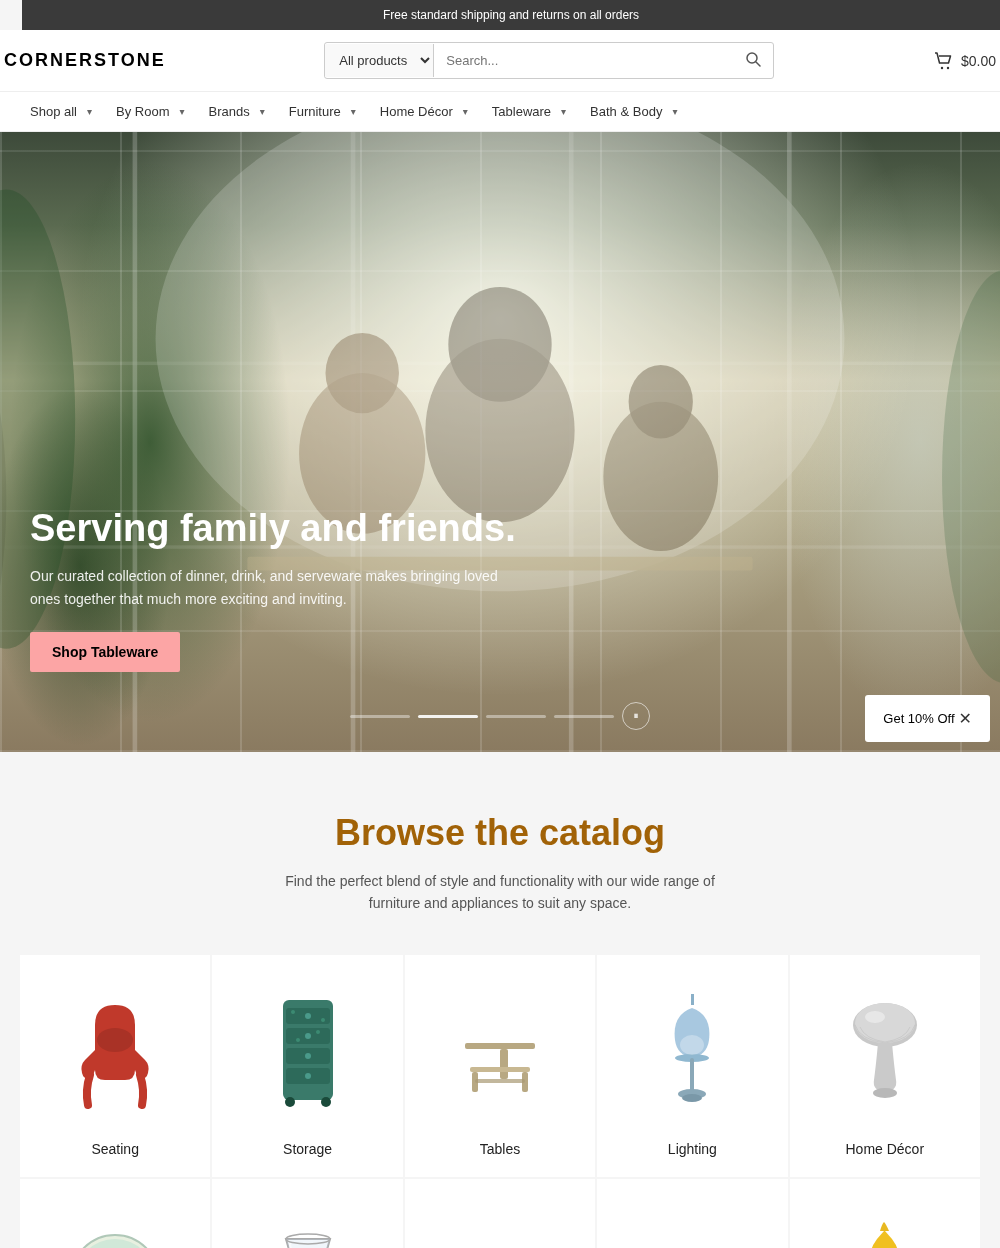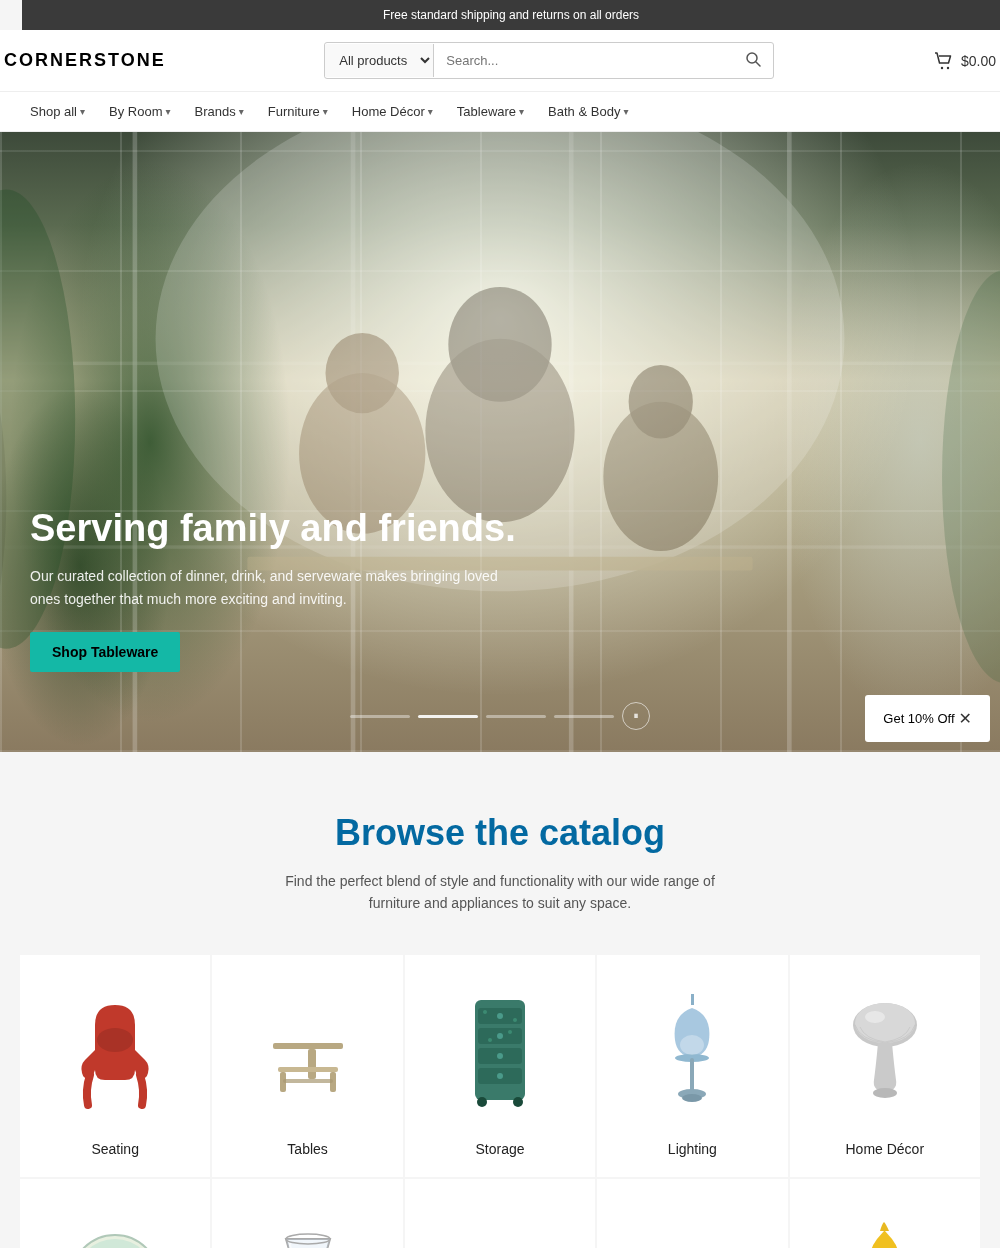--- a/index.html
+++ b/index.html
@@ -84,21 +84,21 @@
       padding: 0 20px;
       gap: 4px;
     }
     .nav-item {
       padding: 12px 10px;
       font-size: 13px;
       color: #333;
       cursor: pointer;
       display: flex;
       align-items: center;
-      gap: 3px;
+      gap: 10px;
       white-space: nowrap;
     }
     .nav-chevron { font-size: 10px; color: #666; }
 
     
     .hero {
       position: relative;
       width: 100%;
       height: 620px;
       background: #2a3028;
@@ -142,21 +142,21 @@
       line-height: 1.2;
       margin-bottom: 14px;
     }
     .hero-subtitle {
       font-size: 14px;
       line-height: 1.6;
       margin-bottom: 22px;
       color: rgba(255,255,255,0.9);
     }
     .hero-btn {
-      background: #14b8a6;
+      background: #fca5a5;
       color: #000;
       border: none;
       padding: 12px 22px;
       font-size: 14px;
       font-weight: 600;
       cursor: pointer;
       border-radius: 2px;
     }
     .hero-dots {
       position: absolute;
@@ -211,21 +211,21 @@
     
     .catalog-section {
       padding: 60px 20px 30px;
       background: #f5f5f5;
       text-align: center;
     }
     .catalog-title {
       font-size: 36px;
       font-weight: 700;
       margin-bottom: 16px;
-      color: #0369a1;
+      color: #a16207;
     }
     .catalog-subtitle {
       font-size: 14px;
       color: #555;
       max-width: 440px;
       margin: 0 auto 40px;
       line-height: 1.6;
     }
 
     
@@ -406,38 +406,20 @@
           <path d="M65 55 L75 65 Q80 70 78 78 Q76 86 68 83 L65 75" fill="#c0392b"></path>
 
           <ellipse cx="45" cy="45" rx="18" ry="12" fill="#a93226"></ellipse>
         </svg>
       </div>
       <div class="category-label">Seating</div>
     </div>
 
     <div class="category-card">
       <div class="category-img">
-        <svg class="svg-tables" viewBox="0 0 110 100">
-
-          <rect x="20" y="38" width="70" height="6" rx="2" fill="#b8a882"></rect>
-          <rect x="55" y="44" width="8" height="30" rx="2" fill="#b8a882"></rect>
-
-          <rect x="25" y="62" width="60" height="5" rx="2" fill="#c8b892"></rect>
-
-          <rect x="27" y="67" width="6" height="20" rx="2" fill="#b8a882"></rect>
-          <rect x="77" y="67" width="6" height="20" rx="2" fill="#b8a882"></rect>
-
-          <rect x="30" y="74" width="50" height="4" rx="2" fill="#a89872" opacity="0.7"></rect>
-        </svg>
-      </div>
-      <div class="category-label">Tables</div>
-    </div>
-
-    <div class="category-card">
-      <div class="category-img">
         <svg class="svg-storage" viewBox="0 0 80 130">
 
           <rect x="15" y="10" width="50" height="100" rx="6" fill="#3a7a6a"></rect>
 
           <rect x="18" y="18" width="44" height="16" rx="3" fill="#2d6a5a"></rect>
           <rect x="18" y="38" width="44" height="16" rx="3" fill="#2d6a5a"></rect>
           <rect x="18" y="58" width="44" height="16" rx="3" fill="#2d6a5a"></rect>
           <rect x="18" y="78" width="44" height="16" rx="3" fill="#2d6a5a"></rect>
 
           <circle cx="40" cy="26" r="3" fill="#4a9a8a"></circle>
@@ -452,20 +434,38 @@
           <circle cx="55" cy="30" r="2" fill="#4aaa8a" opacity="0.5"></circle>
           <circle cx="30" cy="50" r="2" fill="#4aaa8a" opacity="0.5"></circle>
           <circle cx="50" cy="42" r="2" fill="#4aaa8a" opacity="0.5"></circle>
         </svg>
       </div>
       <div class="category-label">Storage</div>
     </div>
 
     <div class="category-card">
       <div class="category-img">
+        <svg class="svg-tables" viewBox="0 0 110 100">
+
+          <rect x="20" y="38" width="70" height="6" rx="2" fill="#b8a882"></rect>
+          <rect x="55" y="44" width="8" height="30" rx="2" fill="#b8a882"></rect>
+
+          <rect x="25" y="62" width="60" height="5" rx="2" fill="#c8b892"></rect>
+
+          <rect x="27" y="67" width="6" height="20" rx="2" fill="#b8a882"></rect>
+          <rect x="77" y="67" width="6" height="20" rx="2" fill="#b8a882"></rect>
+
+          <rect x="30" y="74" width="50" height="4" rx="2" fill="#a89872" opacity="0.7"></rect>
+        </svg>
+      </div>
+      <div class="category-label">Tables</div>
+    </div>
+
+    <div class="category-card">
+      <div class="category-img">
         <svg class="svg-lighting" viewBox="0 0 70 130">
 
           <path d="M35 15 Q35 5 35 5 L36 5 L36 15" stroke="#8ab0c8" stroke-width="2" fill="none"></path>
 
           <path d="M18 50 Q15 25 35 18 Q55 25 52 50 Q50 65 35 68 Q20 65 18 50 Z" fill="#a8c8e0"></path>
           <ellipse cx="35" cy="68" rx="17" ry="4" fill="#90b8d0"></ellipse>
 
           <rect x="33" y="68" width="4" height="35" rx="2" fill="#8aa8b8"></rect>
 
           <ellipse cx="35" cy="104" rx="14" ry="5" fill="#8aa8b8"></ellipse>

